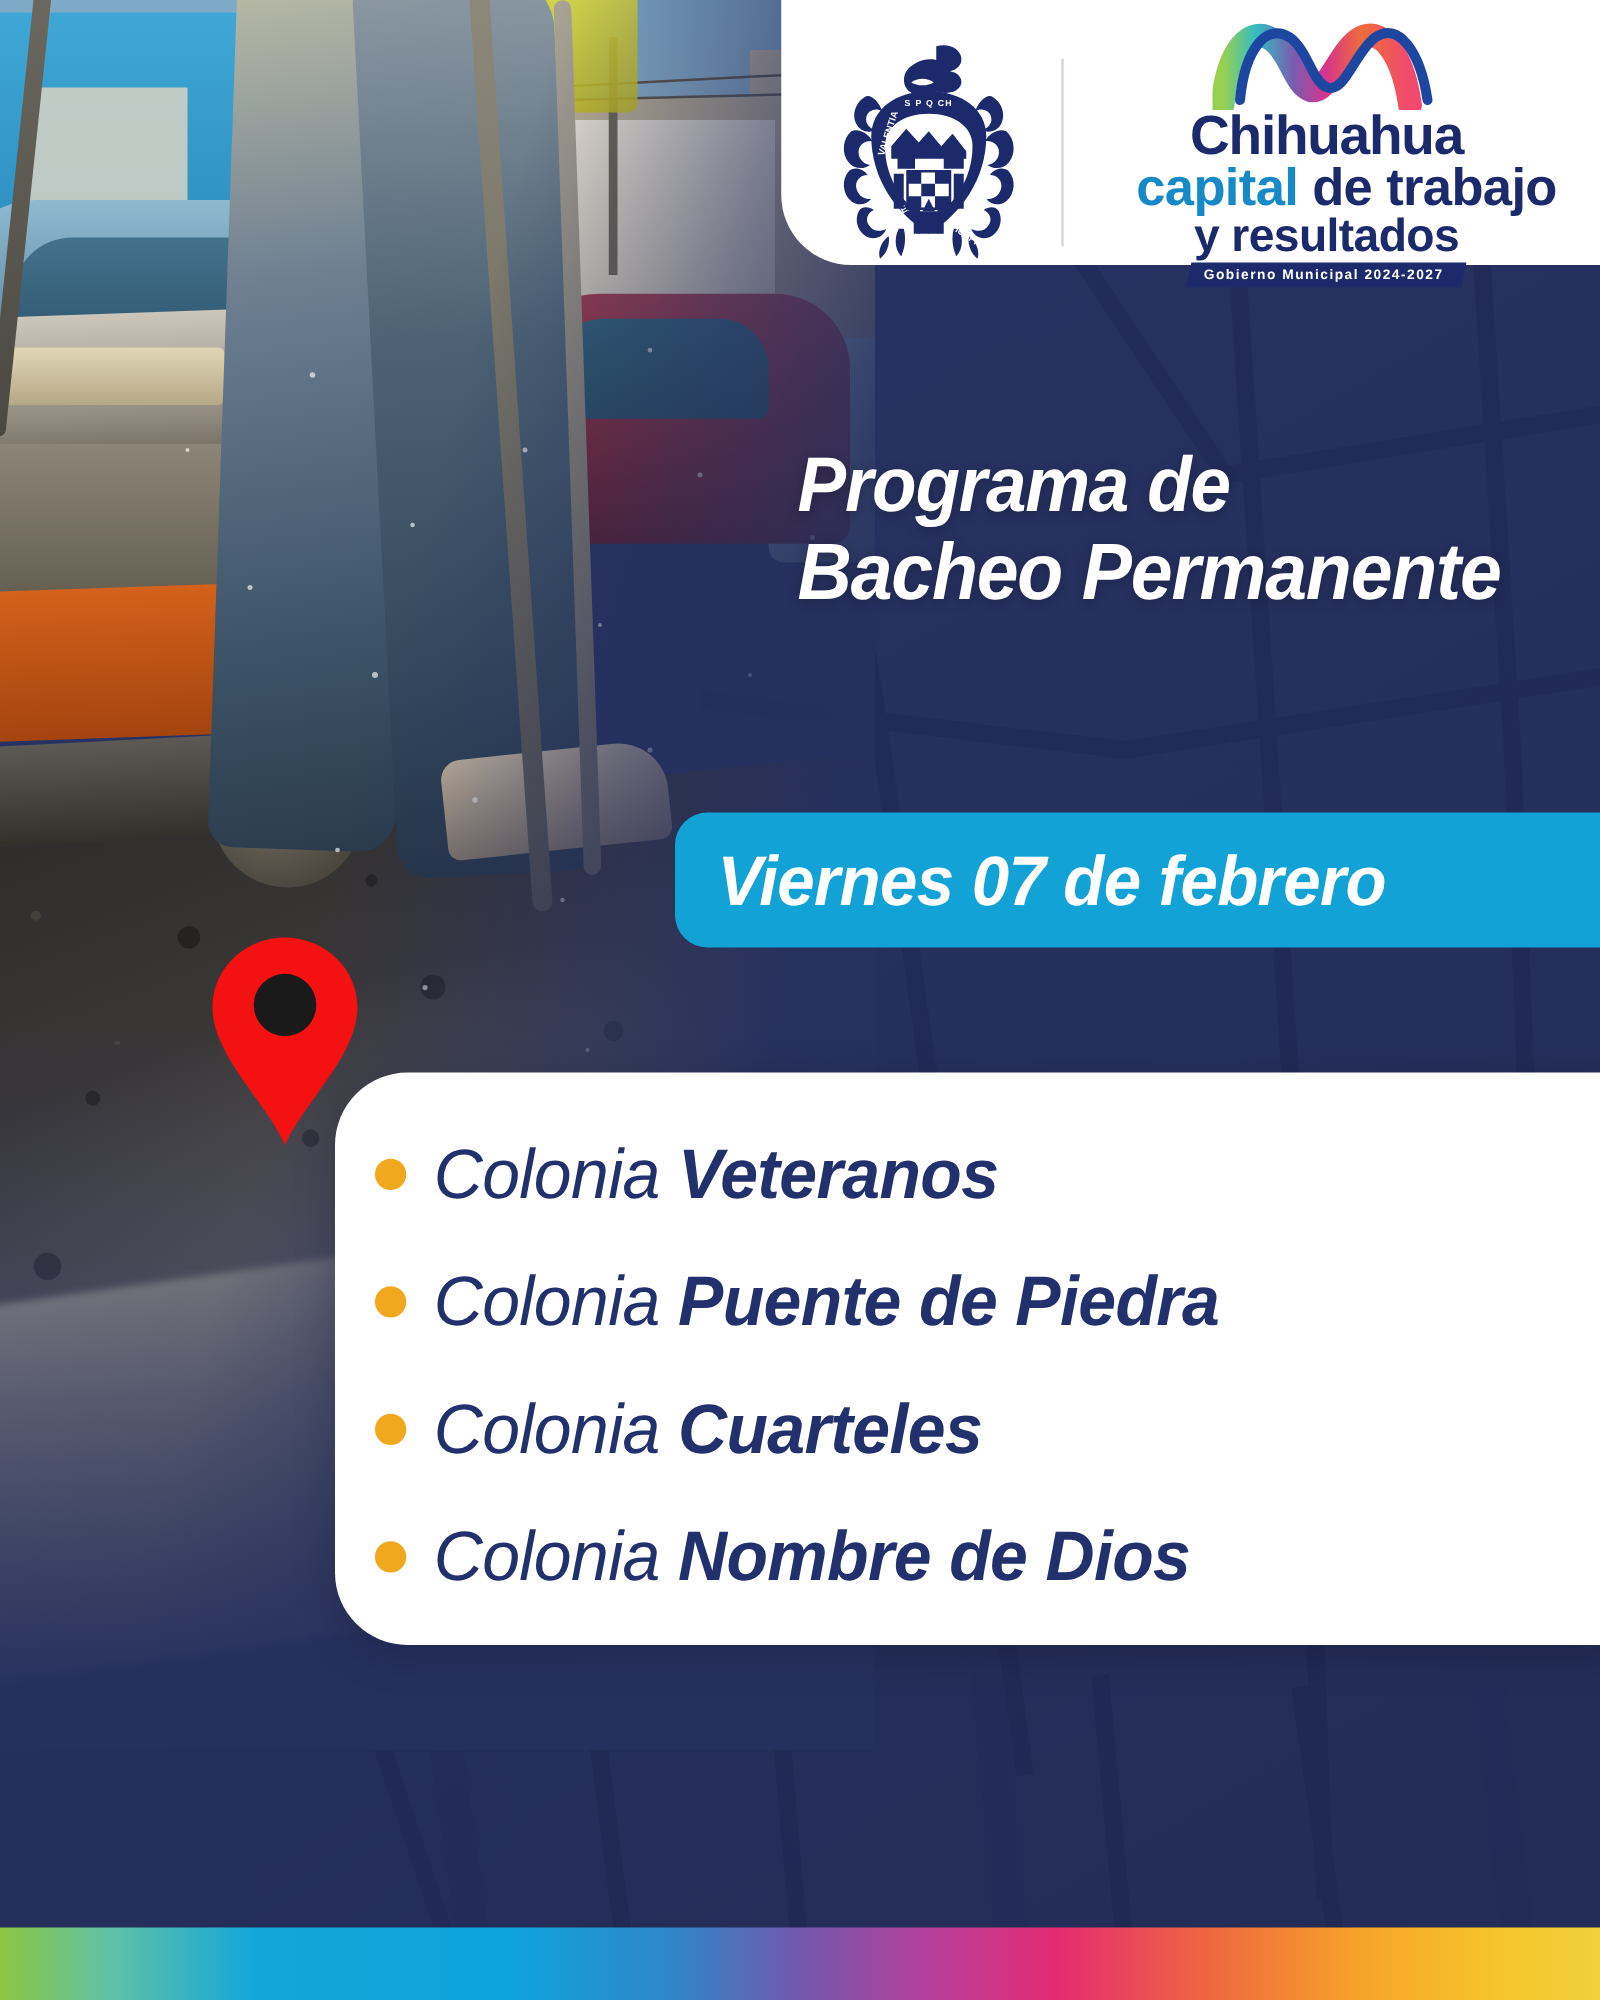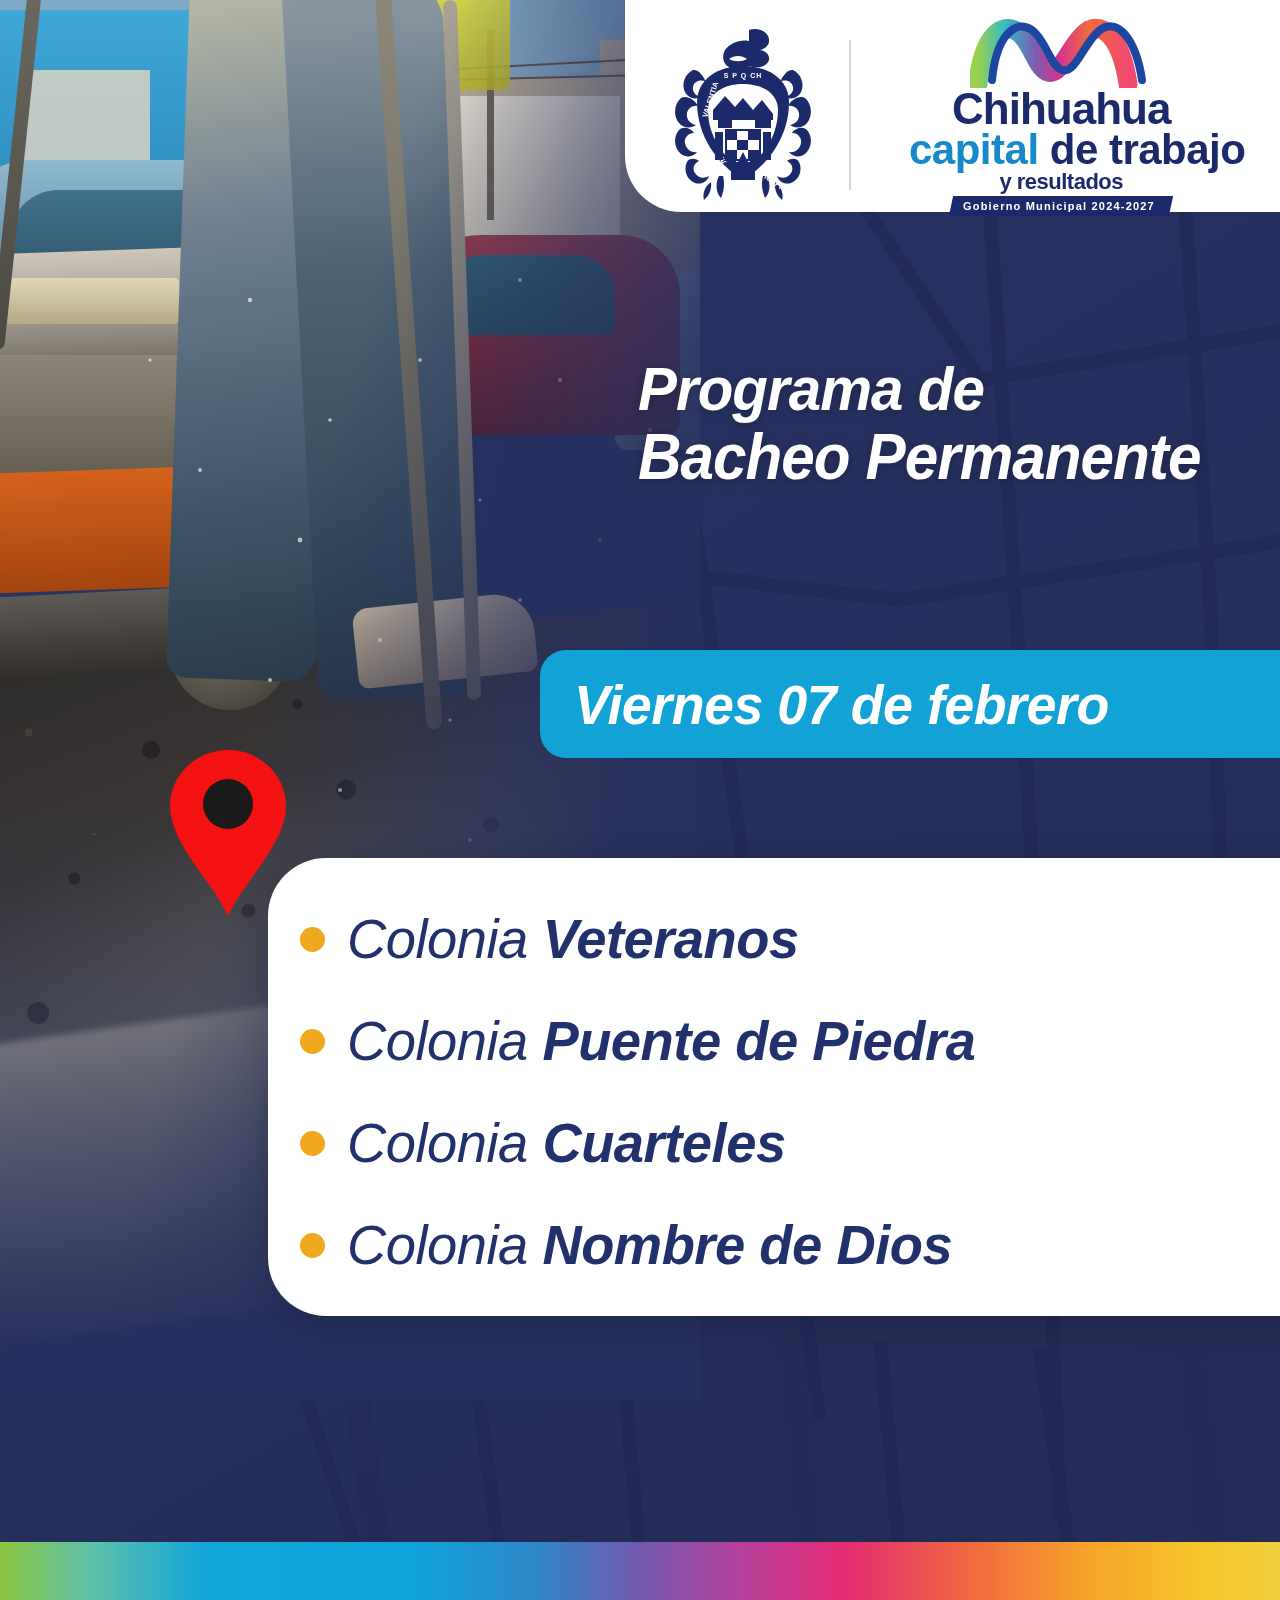--- a/index.html
+++ b/index.html
@@ -142,21 +142,21 @@
     border-bottom-left-radius:56px;
   }
   .header-row{ position:absolute; left:38px; top:14px; display:flex; align-items:center; gap:26px;}
   .divider{ width:2px; height:150px; background:#d3d6de; }
 
   .brandwrap{ display:flex; flex-direction:column; align-items:center; }
   .brand-text{ font-weight:bold; color:#1c2a6b; line-height:.96; text-align:center; }
   .brand-l1{ font-size:44px; letter-spacing:-1px; }
   .brand-l2{ font-size:42px; letter-spacing:-.5px;margin-left:32px; }
   .brand-l2 .cap{ color:#1789c9; }
-  .brand-l3{ font-size:22px; letter-spacing:-.5px; }
+  .brand-l3{ font-size:37px; letter-spacing:-.5px; }
   .gob-bar{
     margin-top:4px; background:#1c2a6b; color:#fff;
     font-size:11px; font-weight:bold; letter-spacing:1.2px;
     padding:4px 16px 4px 12px;
     transform:skewX(-12deg);
   }
   .gob-bar span{ display:inline-block; transform:skewX(12deg); }
 
   
   .title{

